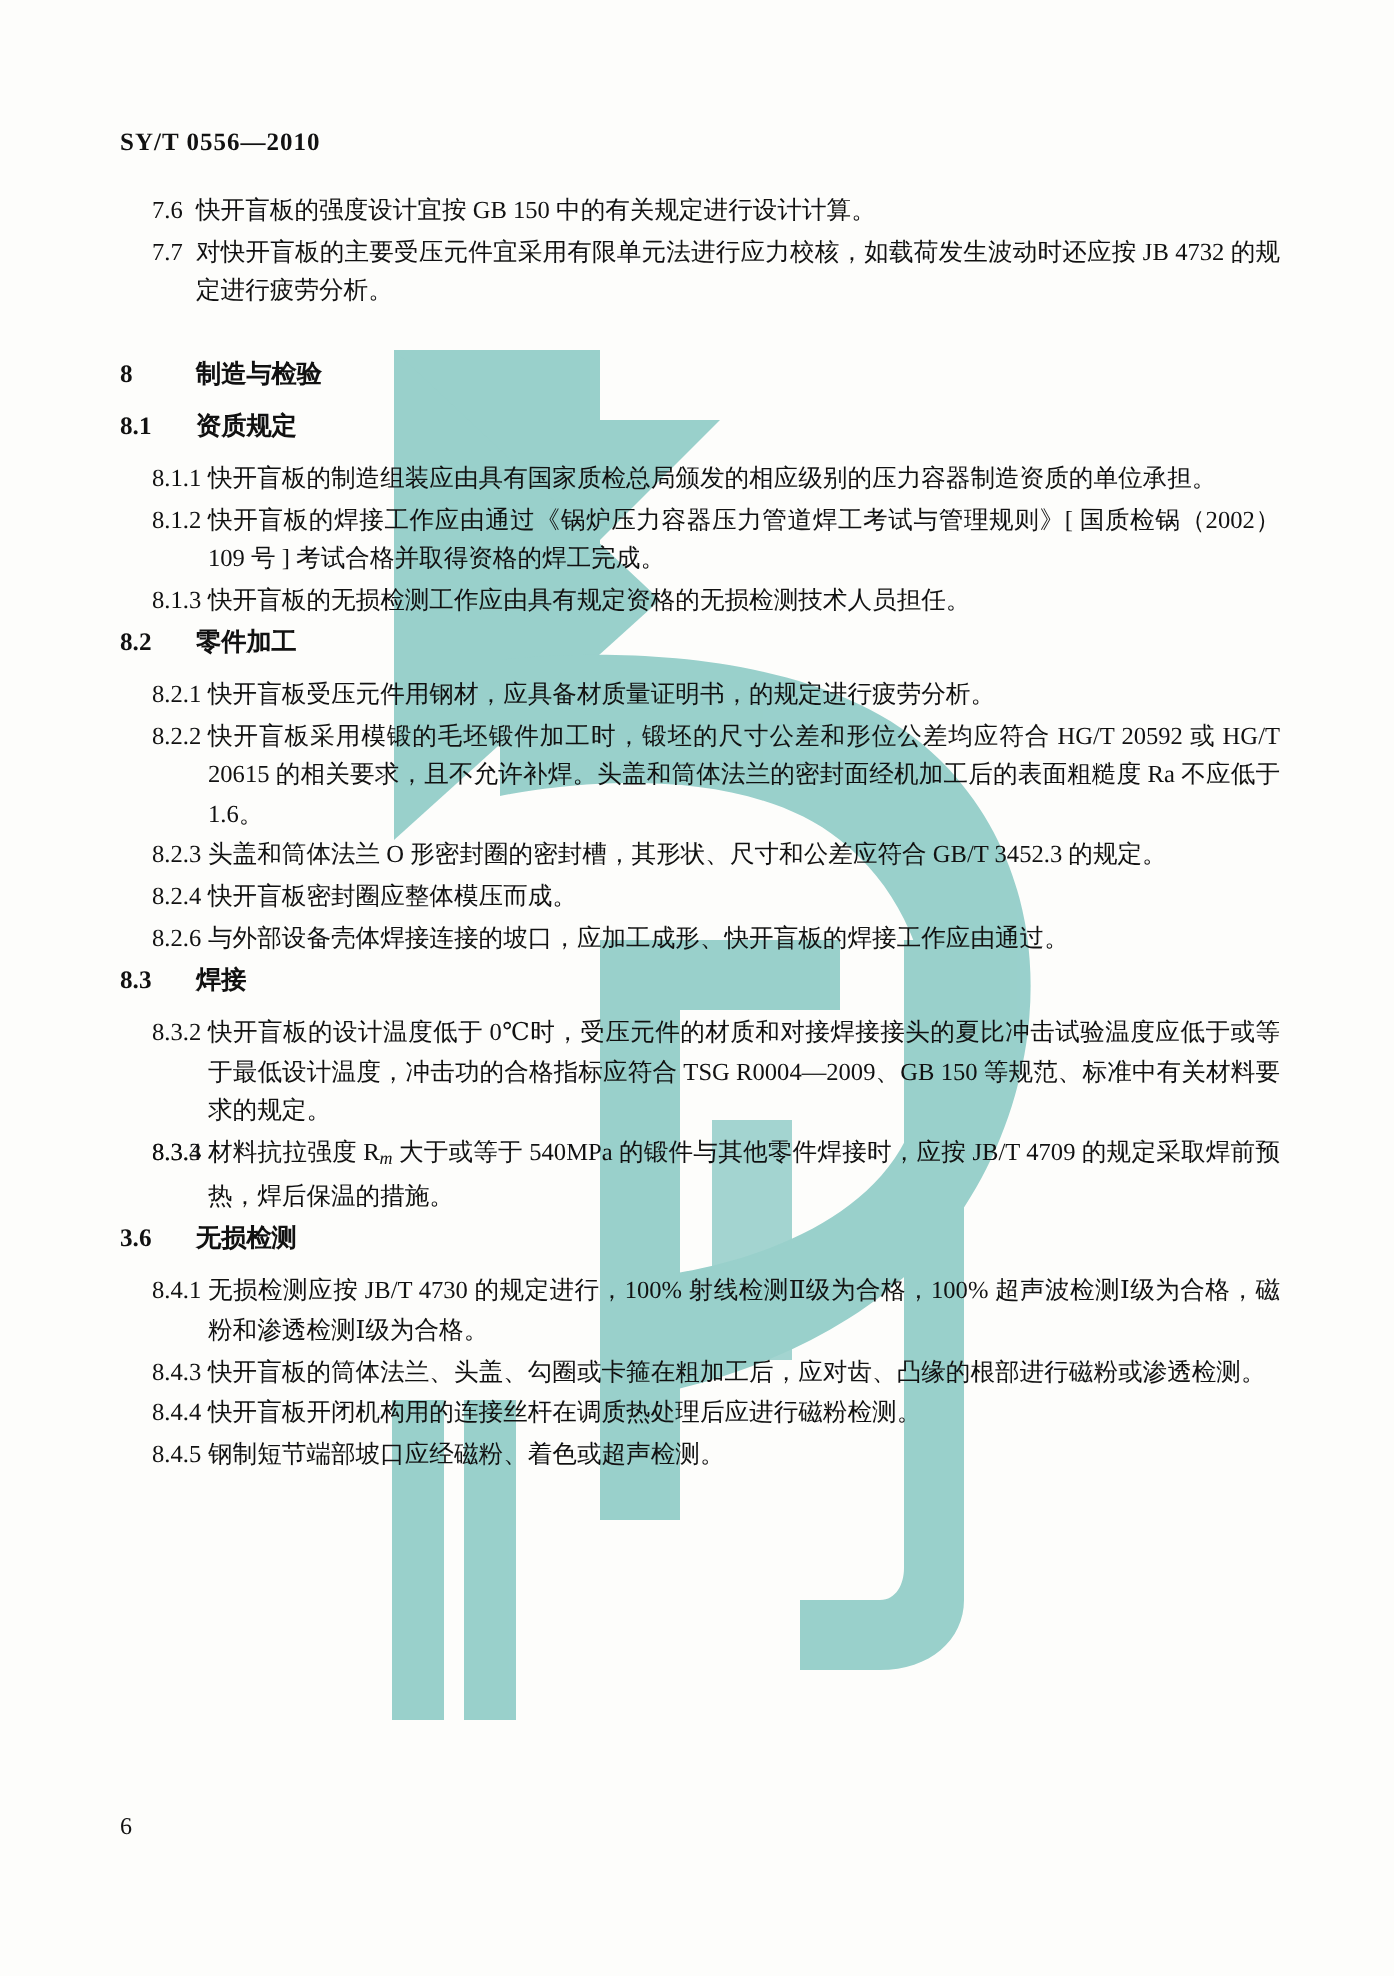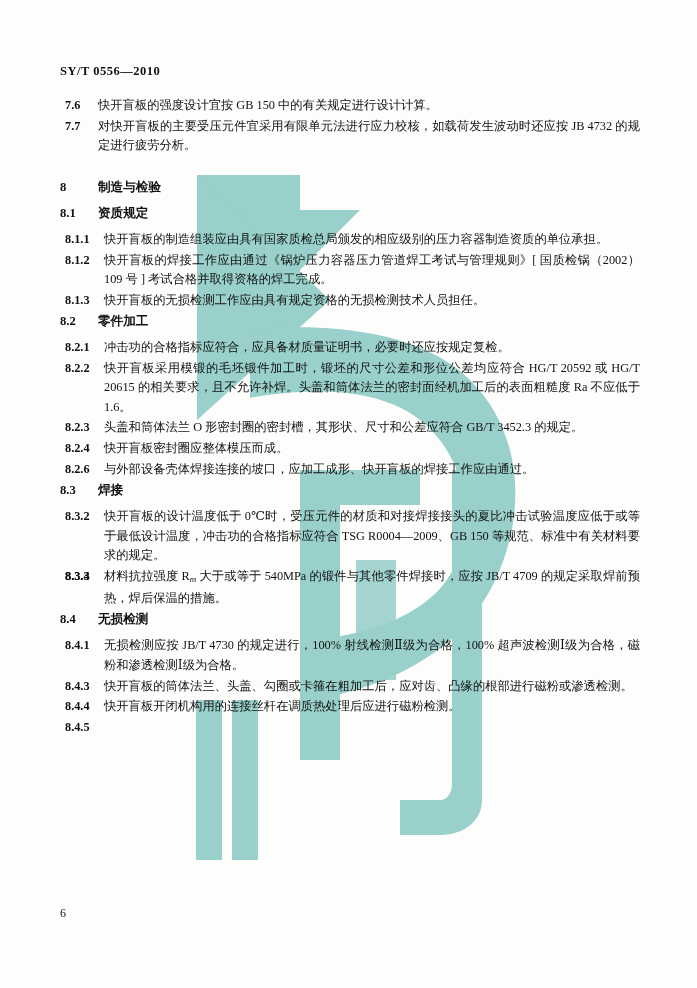--- a/index.html
+++ b/index.html
@@ -52,23 +52,23 @@
     text-align: justify;
     text-justify: inter-ideograph;
   }
   .para {
     position: relative;
     padding-left: 38px;
     margin-bottom: 1.5px;
   }
   .para .num {
     position: absolute;
-    left: 5px;
+    left: 16px;
     top: 0;
-    font-weight: bold;
+    font-weight: normal;
     font-size: 12.3px;
     white-space: nowrap;
   }
   .para.wide {
     padding-left: 44px;
   }
   .sec {
     position: relative;
     margin-bottom: 8px;
     padding-left: 38px;
@@ -162,21 +162,21 @@
         <span class="txt">快开盲板的无损检测工作应由具有规定资格的无损检测技术人员担任。</span>
       </div>
 
       <div class="sec">
         <span class="num">8.2</span>
         <span class="txt">零件加工</span>
       </div>
 
       <div class="para wide">
         <span class="num">8.2.1</span>
-        <span class="txt">冲击功的合格指标应符合，应具备材质量证明书，必要时还应按规定复检。</span>
+        <span class="txt">快开盲板受压元件用钢材，应具备材质量证明书，的规定进行疲劳分析。</span>
       </div>
 
       <div class="para wide">
         <span class="num">8.2.2</span>
         <span class="txt">快开盲板采用模锻的毛坯锻件加工时，锻坯的尺寸公差和形位公差均应符合 HG/T 20592 或 HG/T 20615 的相关要求，且不允许补焊。头盖和筒体法兰的密封面经机加工后的表面粗糙度 Ra 不应低于 1.6。</span>
       </div>
 
       <div class="para wide">
         <span class="num">8.2.3</span>
         <span class="txt">头盖和筒体法兰 O 形密封圈的密封槽，其形状、尺寸和公差应符合 GB/T 3452.3 的规定。</span>
@@ -207,21 +207,21 @@
       <div class="para wide">
         <span class="num">8.3.3</span>
       </div>
 
       <div class="para wide">
         <span class="num">8.3.4</span>
         <span class="txt"><span>材料抗拉强度 R</span><sub class="sb italic">m</sub><span> 大于或等于 540MPa 的锻件与其他零件焊接时，应按 JB/T 4709 的规定采取焊前预热，焊后保温的措施。</span></span>
       </div>
 
       <div class="sec">
-        <span class="num">8.4</span>
+        <span class="num">3.6</span>
         <span class="txt">无损检测</span>
       </div>
 
       <div class="para wide">
         <span class="num">8.4.1</span>
         <span class="txt">无损检测应按 JB/T 4730 的规定进行，100% 射线检测Ⅱ级为合格，100% 超声波检测Ⅰ级为合格，磁粉和渗透检测Ⅰ级为合格。</span>
       </div>
 
 
       <div class="para wide">
@@ -229,20 +229,21 @@
         <span class="txt">快开盲板的筒体法兰、头盖、勾圈或卡箍在粗加工后，应对齿、凸缘的根部进行磁粉或渗透检测。</span>
       </div>
 
       <div class="para wide">
         <span class="num">8.4.4</span>
         <span class="txt">快开盲板开闭机构用的连接丝杆在调质热处理后应进行磁粉检测。</span>
       </div>
 
       <div class="para wide">
         <span class="num">8.4.5</span>
+        <span class="txt">钢制短节端部坡口应经磁粉、着色或超声检测。</span>
       </div>
 
     </div>
 
     <div class="pagenum">6</div>
 
   </div>
 </div>
 
 </body></html>

